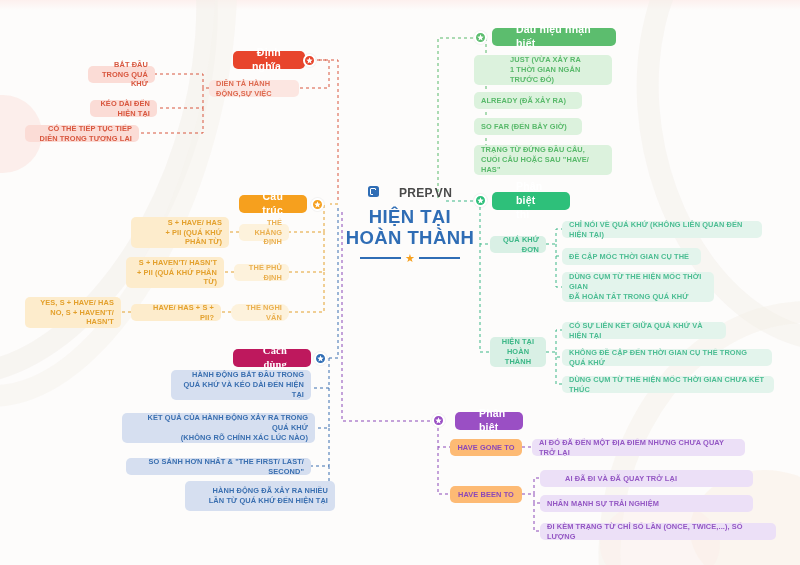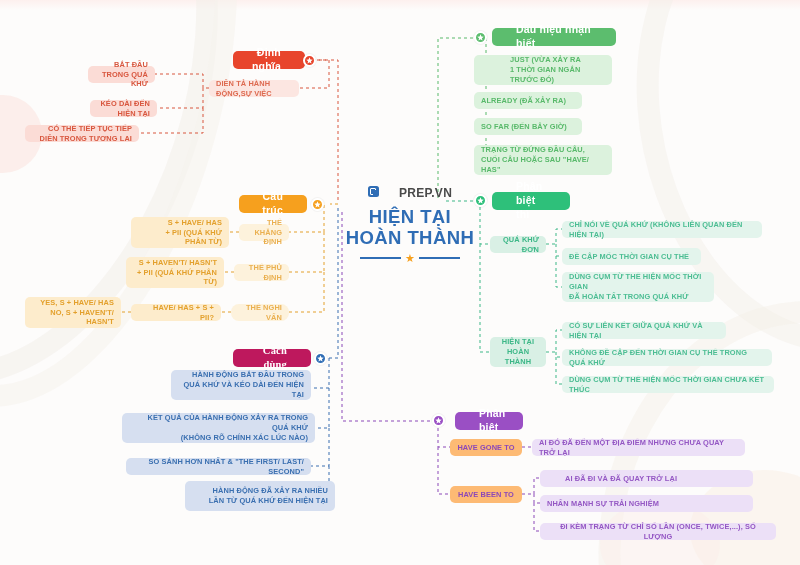--- a/index.html
+++ b/index.html
@@ -284,13 +284,13 @@
     </svg>
 </div>
 <div class="node hdr c-pur-h t-left" style="left:455px;top:412px;width:68px;height:18px;">Phân biệt</div>
 
 <div class="node leaf c-pur-1 t-center" style="left:450px;top:439px;width:72px;height:17px;">HAVE GONE TO</div>
 <div class="node leaf c-pur-2 t-left" style="left:532px;top:439px;width:213px;height:17px;">AI ĐÓ ĐÃ ĐẾN MỘT ĐỊA ĐIỂM NHƯNG CHƯA QUAY TRỞ LẠI</div>
 
 <div class="node leaf c-pur-1 t-center" style="left:450px;top:486px;width:72px;height:17px;">HAVE BEEN TO</div>
 <div class="node leaf c-pur-2 t-left" style="left:540px;top:470px;width:213px;height:17px;padding-left:25px;">AI ĐÃ ĐI VÀ ĐÃ QUAY TRỞ LẠI</div>
 <div class="node leaf c-pur-2 t-left" style="left:540px;top:495px;width:213px;height:17px;">NHẤN MẠNH SỰ TRẢI NGHIỆM</div>
-<div class="node leaf c-pur-2 t-left" style="left:540px;top:523px;width:236px;height:17px;text-align:center;">ĐI KÈM TRẠNG TỪ CHỈ SỐ LẦN (ONCE, TWICE,...), SỐ LƯỢNG</div>
+<div class="node leaf c-pur-2 t-left" style="left:540px;top:523px;width:236px;height:17px;">ĐI KÈM TRẠNG TỪ CHỈ SỐ LẦN (ONCE, TWICE,...), SỐ LƯỢNG</div>
 
 </body></html>

